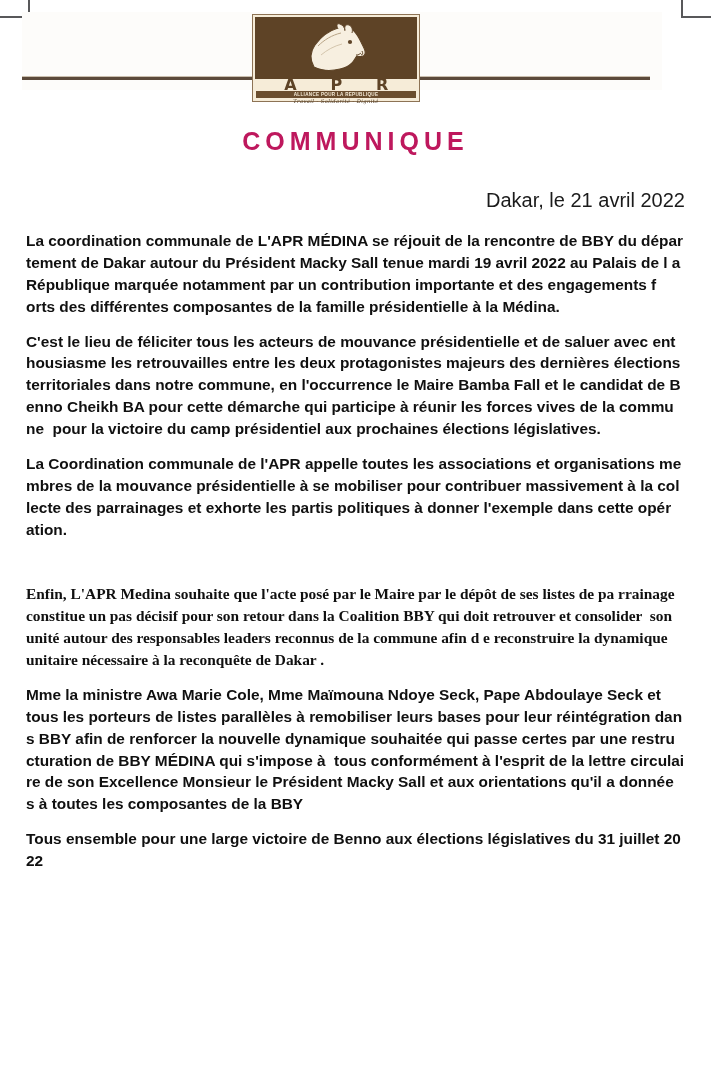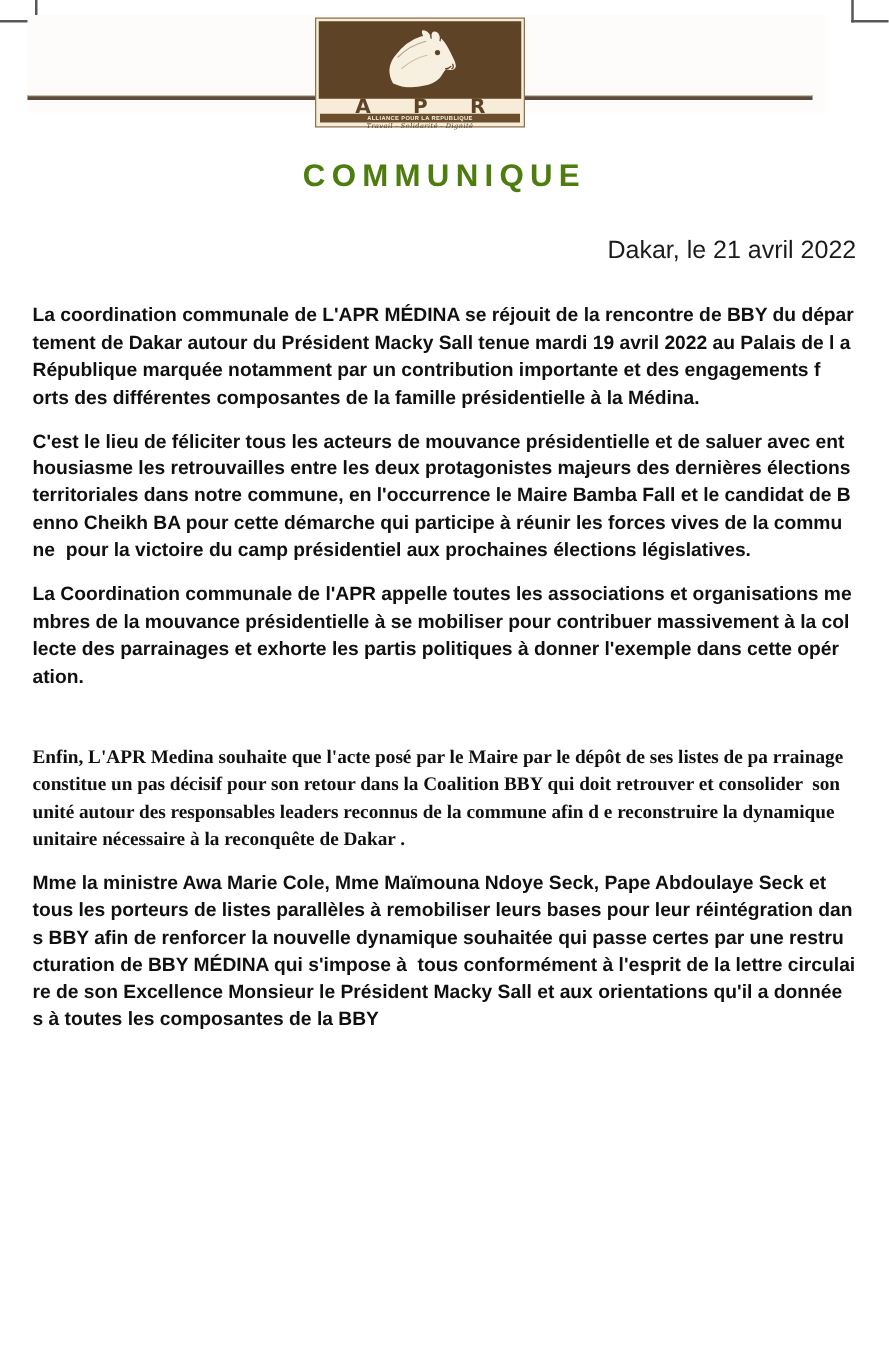--- a/index.html
+++ b/index.html
@@ -133,21 +133,21 @@
   .doc-title {
     position: absolute;
     left: 0;
     right: 0;
     top: 127px;
     text-align: center;
     font-family: "Liberation Sans", sans-serif;
     font-weight: bold;
     font-size: 25px;
     letter-spacing: 5px;
-    color: #4d7c0f;
+    color: #be185d;
   }
 
   
   .dateline {
     position: absolute;
     right: 26px;
     top: 189px;
     font-size: 20px;
     font-weight: normal;
     color: #1b1b1b;
@@ -159,21 +159,21 @@
     left: 26px;
     top: 230px;
     width: 659px;
     font-size: 15.4px;
     font-weight: bold;
     line-height: 1.42;
     color: #101010;
     text-align: left;
   }
   .body-text p {
-    margin: 12px 0 13px 0;
+    margin: 0 0 13px 0;
     white-space: pre-wrap;
   }
   .body-text p.gap-before {
     margin-top: 43px;
     font-family: Liberation Serif, serif;
   }
   .body-text p.gap-before-sm {
     margin-top: 35px;
   }
   .signature {
@@ -223,16 +223,17 @@
   <div class="doc-title">COMMUNIQUE</div>
 
   <div class="dateline">Dakar, le 21 avril 2022</div>
 
   <div class="body-text">
     <p>La coordination communale de L'APR MÉDINA se réjouit de la rencontre de BBY du dépar tement de Dakar autour du Président Macky Sall tenue mardi 19 avril 2022 au Palais de l a République marquée notamment par un contribution importante et des engagements f orts des différentes composantes de la famille présidentielle à la Médina.</p>
     <p>C'est le lieu de féliciter tous les acteurs de mouvance présidentielle et de saluer avec ent housiasme les retrouvailles entre les deux protagonistes majeurs des dernières élections territoriales dans notre commune, en l'occurrence le Maire Bamba Fall et le candidat de B enno Cheikh BA pour cette démarche qui participe à réunir les forces vives de la commu ne  pour la victoire du camp présidentiel aux prochaines élections législatives.</p>
     <p>La Coordination communale de l'APR appelle toutes les associations et organisations me mbres de la mouvance présidentielle à se mobiliser pour contribuer massivement à la col lecte des parrainages et exhorte les partis politiques à donner l'exemple dans cette opér ation.</p>
     <p class="gap-before">Enfin, L'APR Medina souhaite que l'acte posé par le Maire par le dépôt de ses listes de pa rrainage constitue un pas décisif pour son retour dans la Coalition BBY qui doit retrouver et consolider  son unité autour des responsables leaders reconnus de la commune afin d e reconstruire la dynamique unitaire nécessaire à la reconquête de Dakar .</p>
     <p>Mme la ministre Awa Marie Cole, Mme Maïmouna Ndoye Seck, Pape Abdoulaye Seck et tous les porteurs de listes parallèles à remobiliser leurs bases pour leur réintégration dan s BBY afin de renforcer la nouvelle dynamique souhaitée qui passe certes par une restru cturation de BBY MÉDINA qui s'impose à  tous conformément à l'esprit de la lettre circulai re de son Excellence Monsieur le Président Macky Sall et aux orientations qu'il a donnée s à toutes les composantes de la BBY</p>
+    <p>Tous ensemble pour une large victoire de Benno aux élections législatives du 31 juillet 20 22</p>
   </div>
 
 
 </div>
 
 </body></html>

